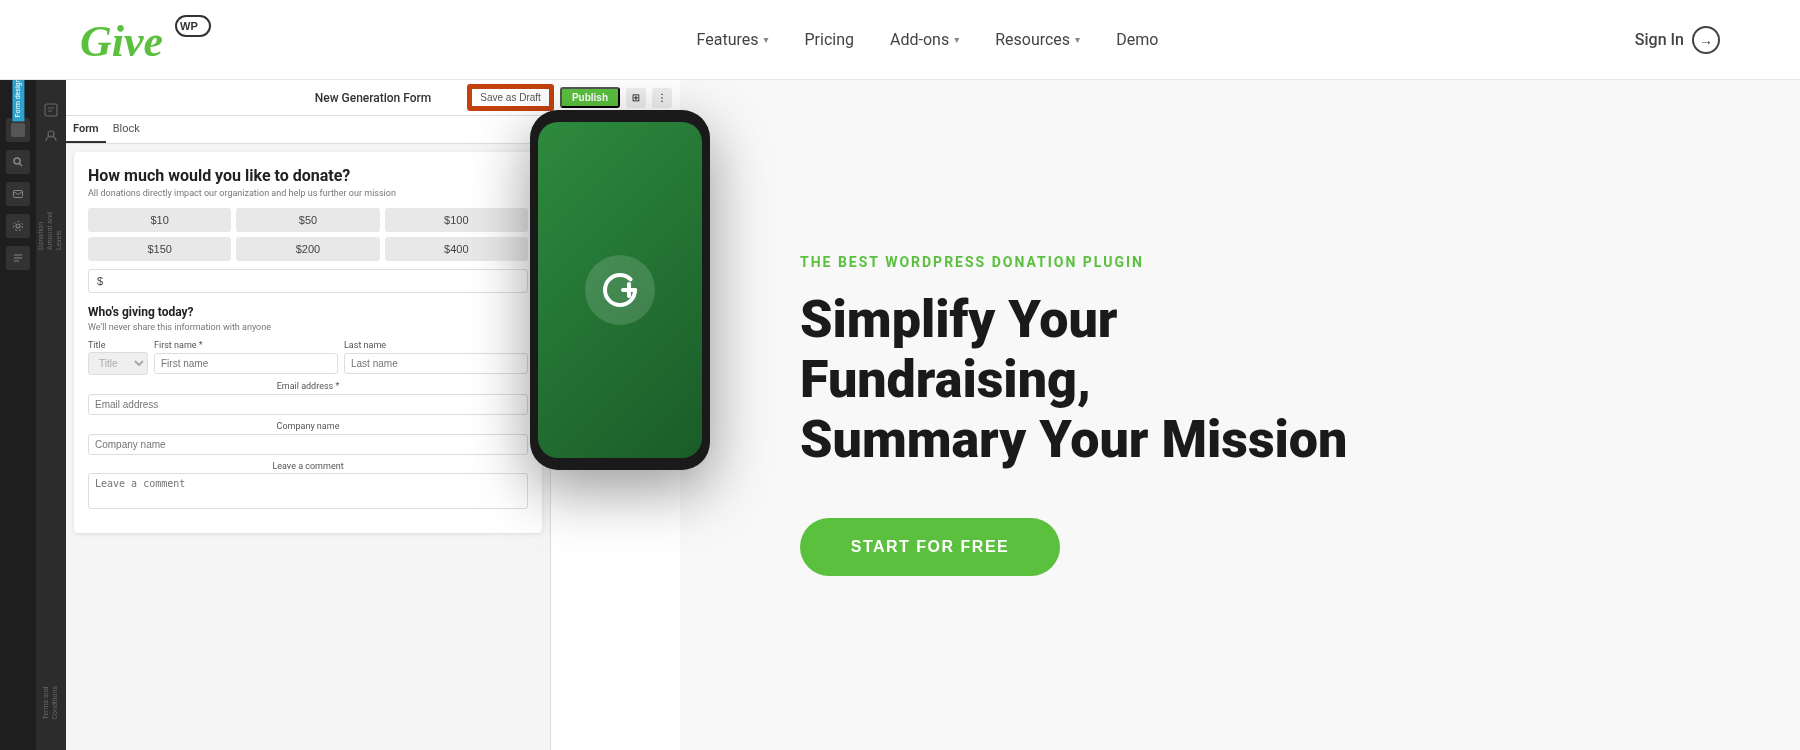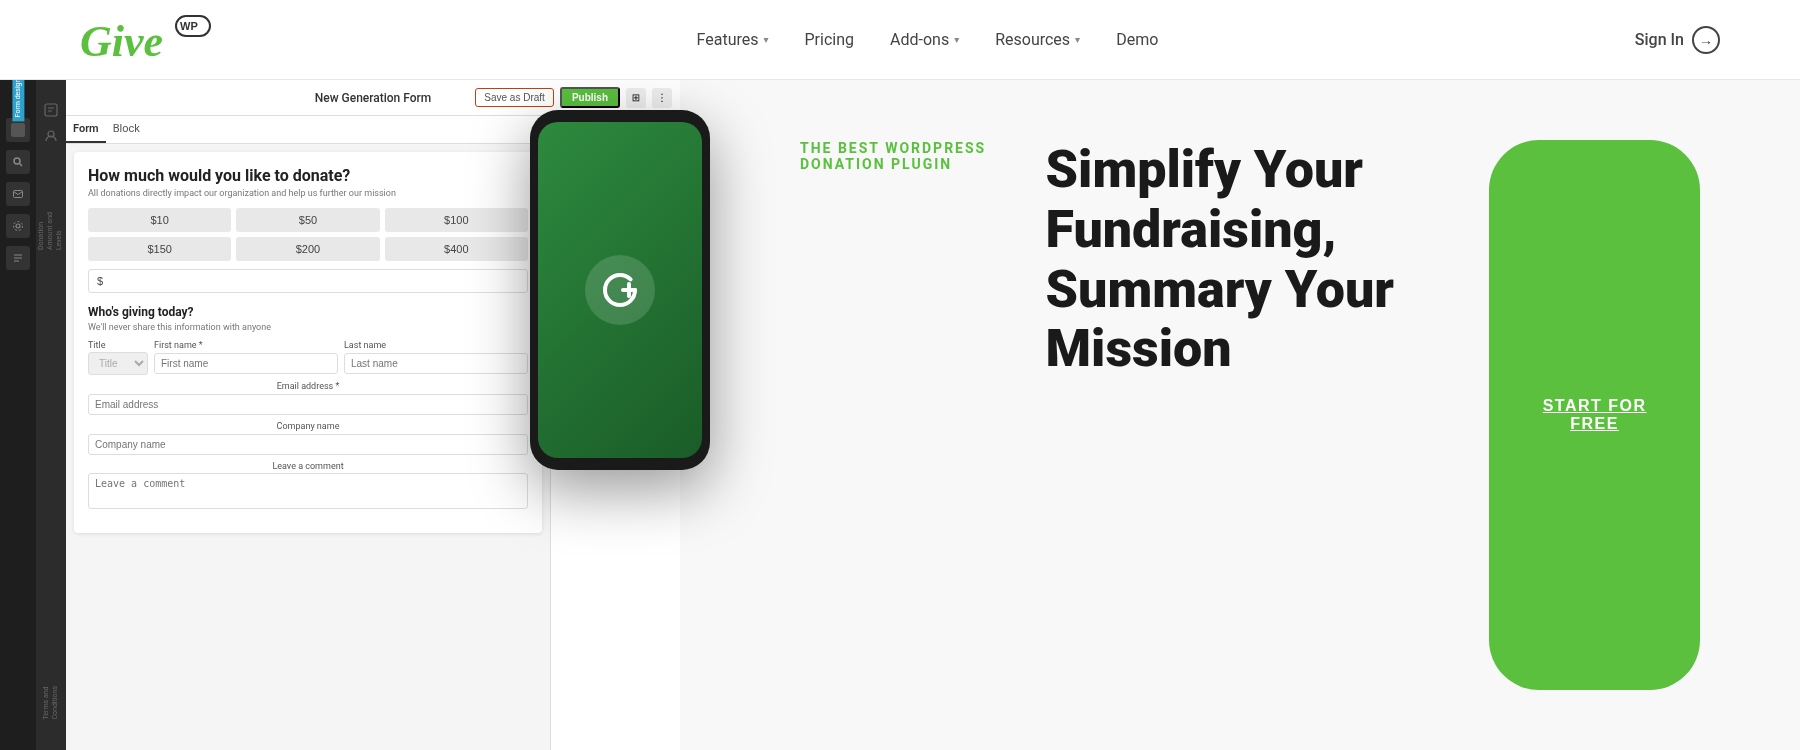--- a/index.html
+++ b/index.html
@@ -187,21 +187,21 @@
       right: 8px;
       display: flex;
       align-items: center;
       gap: 6px;
     }
 
     .btn-draft {
       font-size: 10px;
       color: #555;
       padding: 3px 8px;
-      border: 1px solid #c2410c;
+      border: 5px solid #c2410c;
       border-radius: 3px;
       background: #fff;
       cursor: pointer;
     }
 
     .btn-publish {
       font-size: 10px;
       color: #fff;
       padding: 3px 10px;
       background: #5ac03e;
@@ -467,21 +467,21 @@
 
     .give-logo-phone {
       width: 70px;
       height: 70px;
     }
 
     
     .right-panel {
       flex: 1;
       display: flex;
-      flex-direction: row;
+      flex-direction: column;
       justify-content: center;
       padding: 60px 100px 60px 120px;
       background: #f8f8f8;
     }
 
     .hero-tagline {
       font-size: 14px;
       font-weight: 700;
       color: #5ac03e;
       letter-spacing: 2px;
@@ -504,21 +504,20 @@
       color: #fff;
       font-size: 16px;
       font-weight: 800;
       letter-spacing: 1.5px;
       padding: 20px 44px;
       border-radius: 50px;
       cursor: pointer;
       border: none;
       width: 260px;
       text-align: center;
-      text-decoration: underline;
     }
 
     
     .give-logo-svg {
       display: flex;
       align-items: center;
     }
   </style>
 </head>
 <body>

